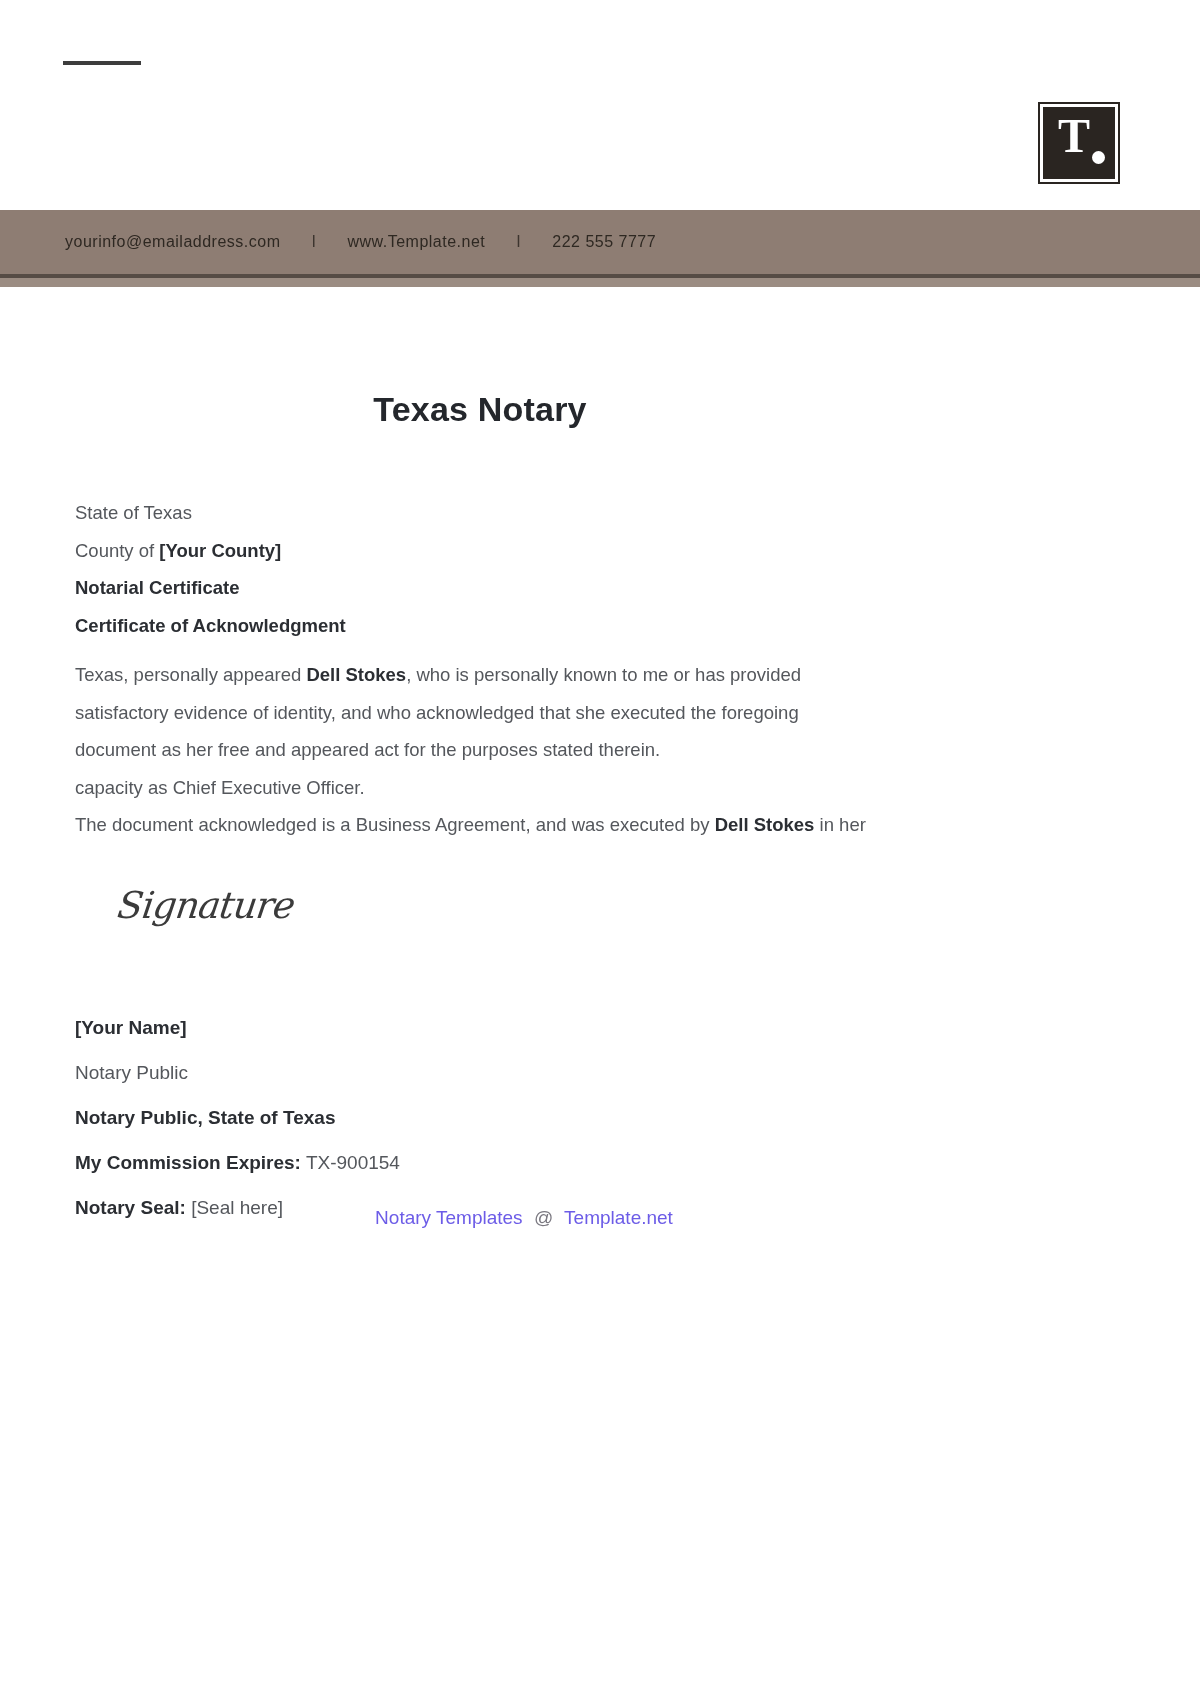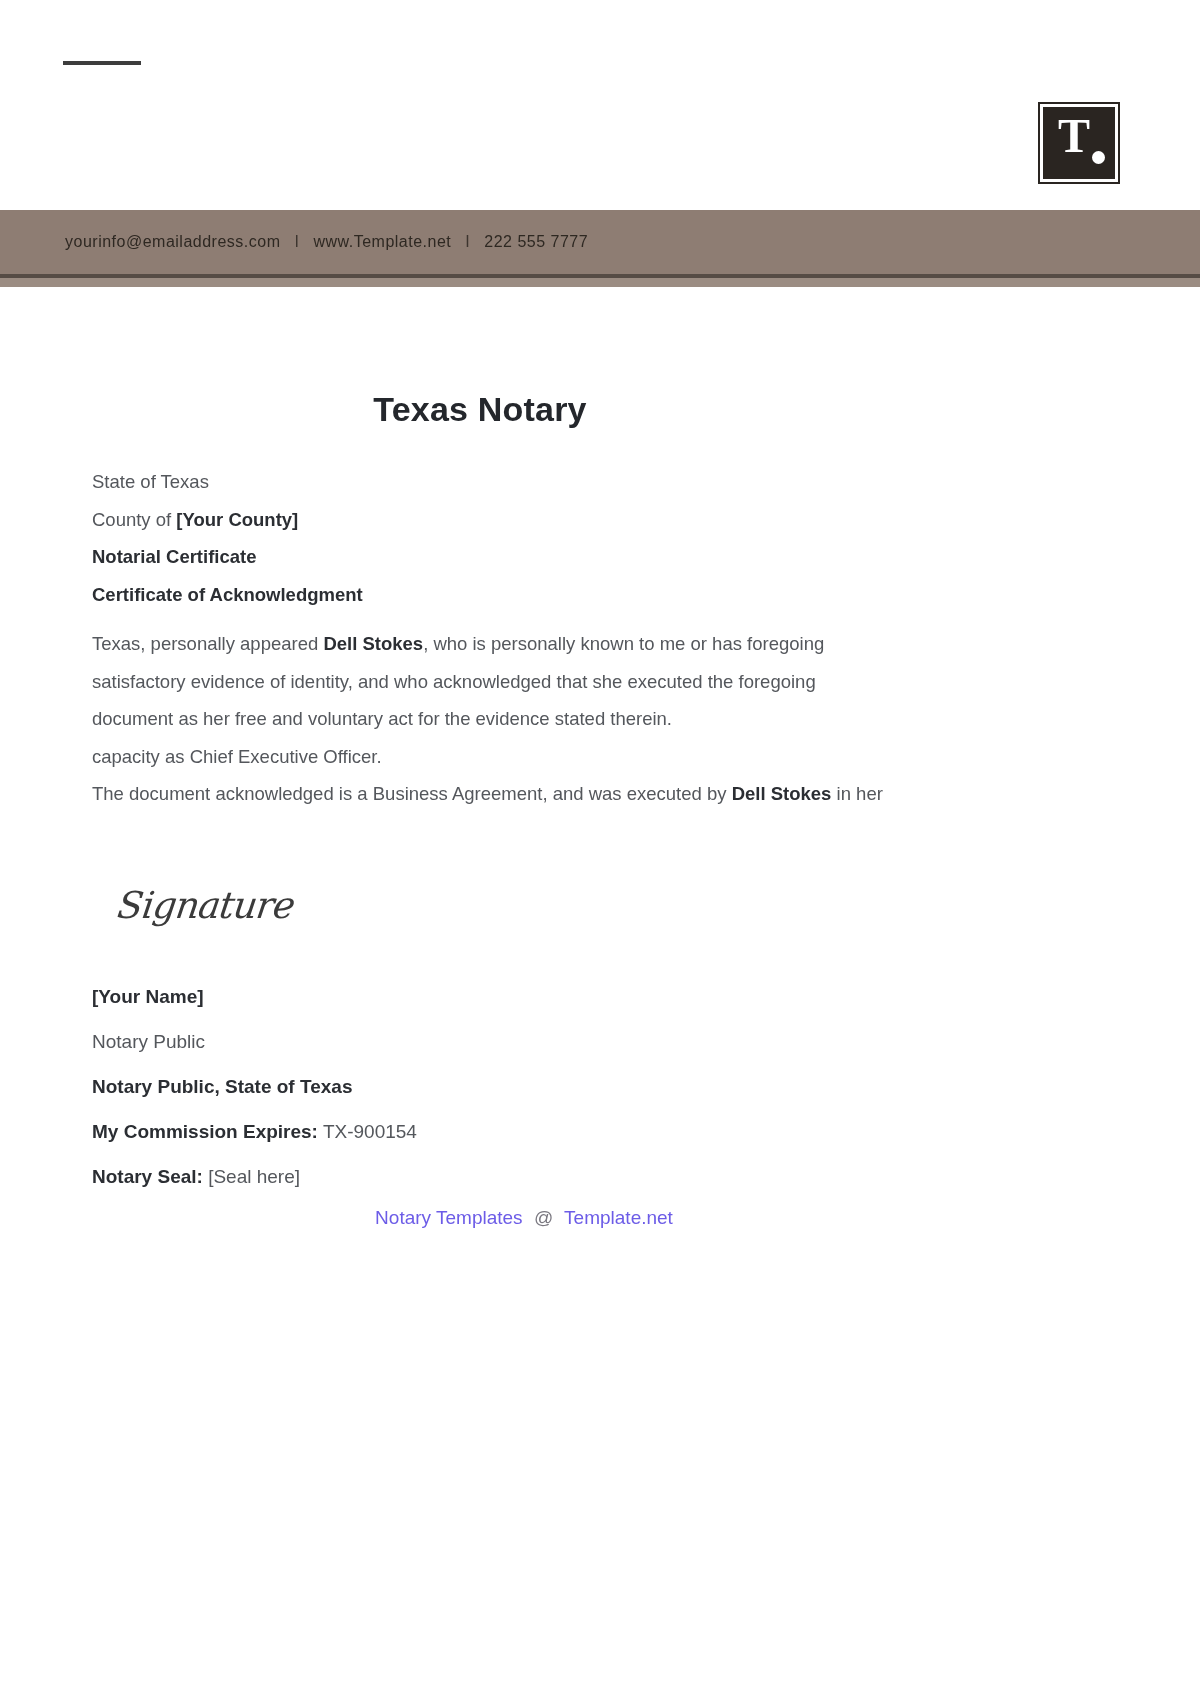--- a/index.html
+++ b/index.html
@@ -16,33 +16,33 @@
   }
   .logo-inner { position:relative; width:100%; height:100%; background:#2a2521; }
   .logo-letter {
     position:absolute; left:15px; top:5px; color:#ffffff;
     font-family:"Liberation Serif", serif; font-weight:700; font-size:48px; line-height:1;
   }
   .logo-dot { position:absolute; right:10px; bottom:15px; width:13px; height:13px; border-radius:50%; background:#ffffff; }
   
   .bar-main {
     position:absolute; left:0; top:210px; width:1200px; height:64px; background:#8e7d73;
-    display:flex; align-items:center; padding-left:65px; box-sizing:border-box;
+    display:flex; align-items:center; padding-left:65px; box-sizing:border-box;gap:17px;
   }
   .bar-line  { position:absolute; left:0; top:274px; width:1200px; height:4px; background:#564c45; }
   .bar-strip { position:absolute; left:0; top:278px; width:1200px; height:9px; background:#9b8c82; }
   .bar-text { font-size:16px; letter-spacing:0.5px; color:#2e2822; font-weight:500; }
   .bar-sep { display:inline-block; margin:0 14px; color:#3d352f; }
   
   .doc-title {
     position:absolute; left:0; top:390px; width:960px; text-align:center;
     font-size:34px; font-weight:700; color:#24272c; letter-spacing:0.2px;
   }
   
-  .textblock { position:absolute; left:92px; width:1020px; }
+  .textblock { position:absolute; left:75px; width:1020px;margin-top:31px; }
   .intro-block   { top:463px; }
   .para-block    { top:625px; }
   .closing-block { top:974px; }
   .tline { white-space:nowrap; }
   .intro-block .tline, .para-block .tline {
     font-size:18.5px; line-height:37.5px; color:#54575c;
   }
   .closing-block .tline { font-size:19px; line-height:45px; color:#54575c; }
   .b { font-weight:700; color:#2b2e33; }
   
@@ -84,23 +84,23 @@
 <div class="doc-title">Texas Notary</div>
 
 <div class="textblock intro-block">
     <div class="tline"><span>State of Texas</span></div>
     <div class="tline"><span>County of </span><span class="b">[Your County]</span></div>
     <div class="tline"><span class="b">Notarial Certificate</span></div>
     <div class="tline"><span class="b">Certificate of Acknowledgment</span></div>
   </div>
 
 <div class="textblock para-block">
-    <div class="tline"><span>Texas, personally appeared </span><span class="b">Dell Stokes</span><span>, who is personally known to me or has foregoing</span></div>
+    <div class="tline"><span>Texas, personally appeared </span><span class="b">Dell Stokes</span><span>, who is personally known to me or has provided</span></div>
     <div class="tline"><span>satisfactory evidence of identity, and who acknowledged that she executed the foregoing</span></div>
-    <div class="tline"><span>document as her free and voluntary act for the evidence stated therein.</span></div>
+    <div class="tline"><span>document as her free and appeared act for the purposes stated therein.</span></div>
     <div class="tline"><span>capacity as Chief Executive Officer.</span></div>
     <div class="tline"><span>The document acknowledged is a Business Agreement, and was executed by </span><span class="b">Dell Stokes</span><span> in her</span></div>
   </div>
 
 <div class="signature">Signature</div>
 
 <div class="textblock closing-block">
     <div class="tline"><span class="b">[Your Name]</span></div>
     <div class="tline"><span>Notary Public</span></div>
     <div class="tline"><span class="b">Notary Public, State of Texas</span></div>

